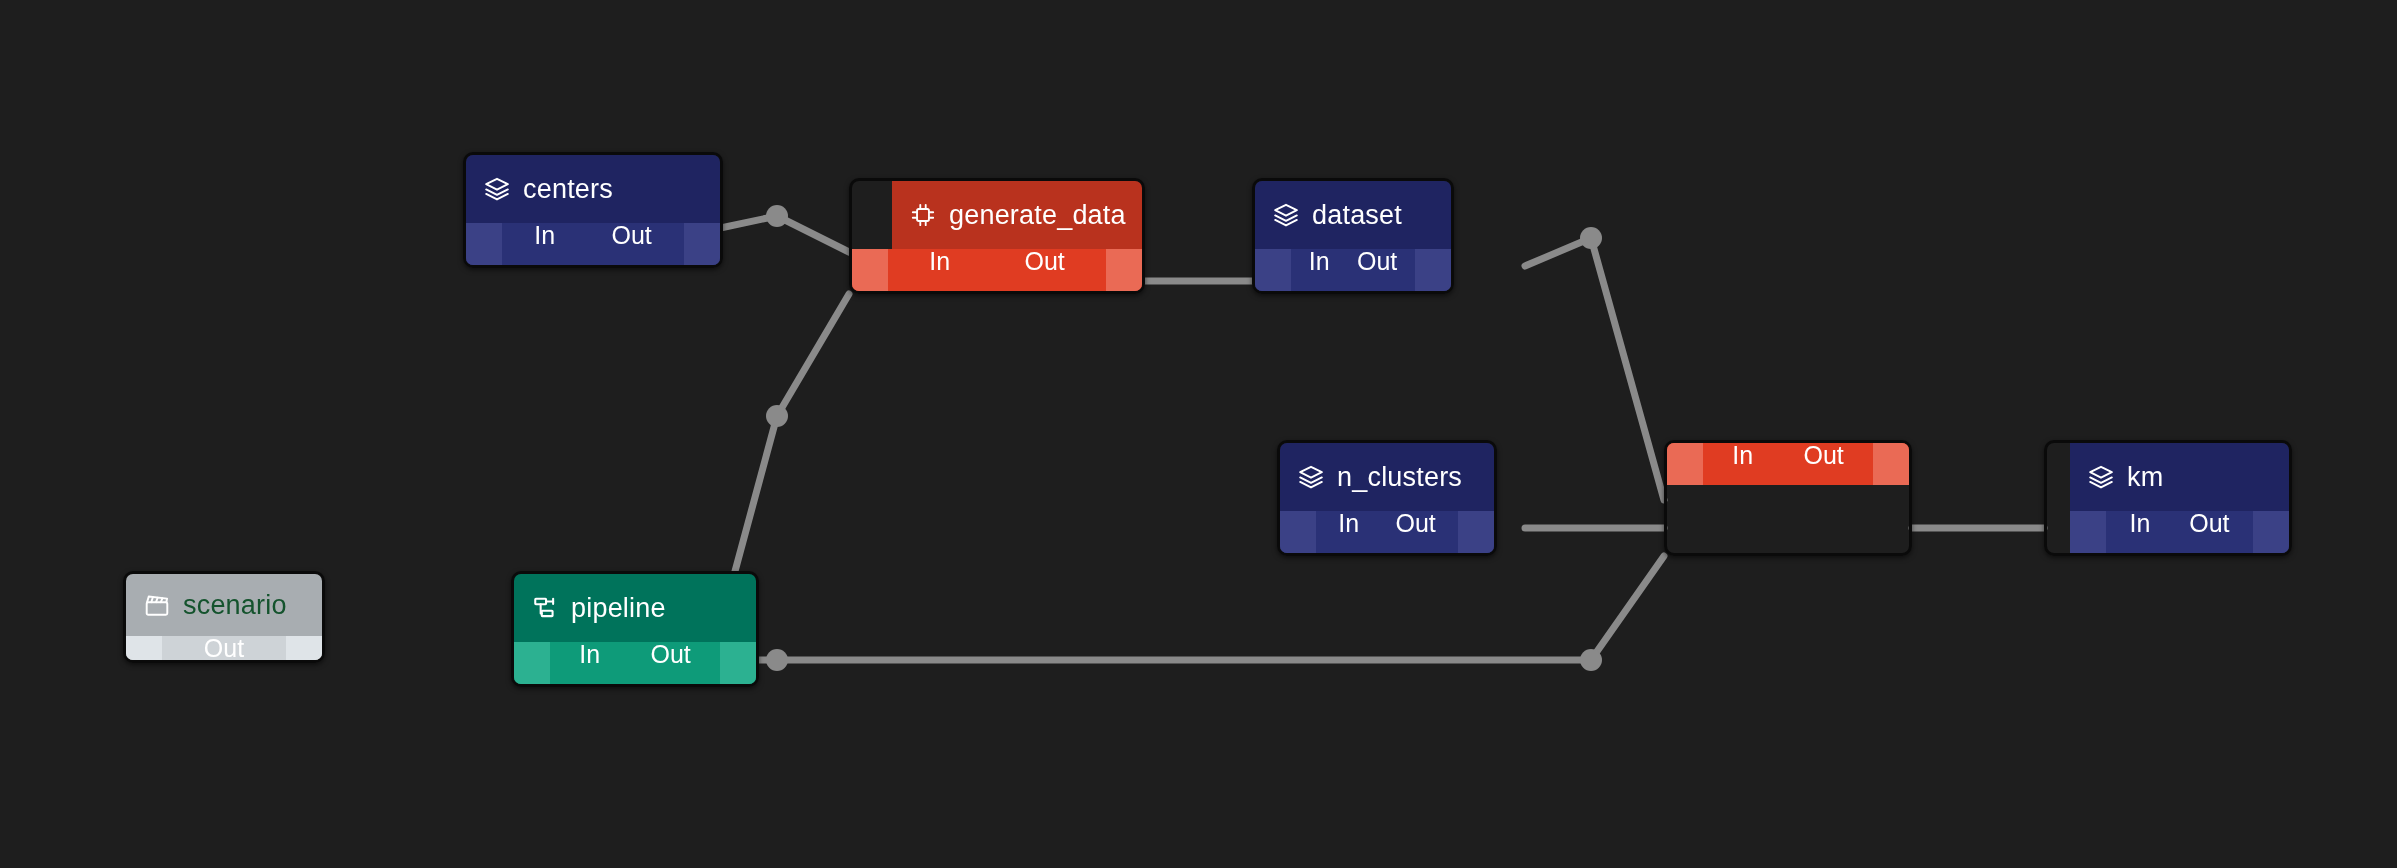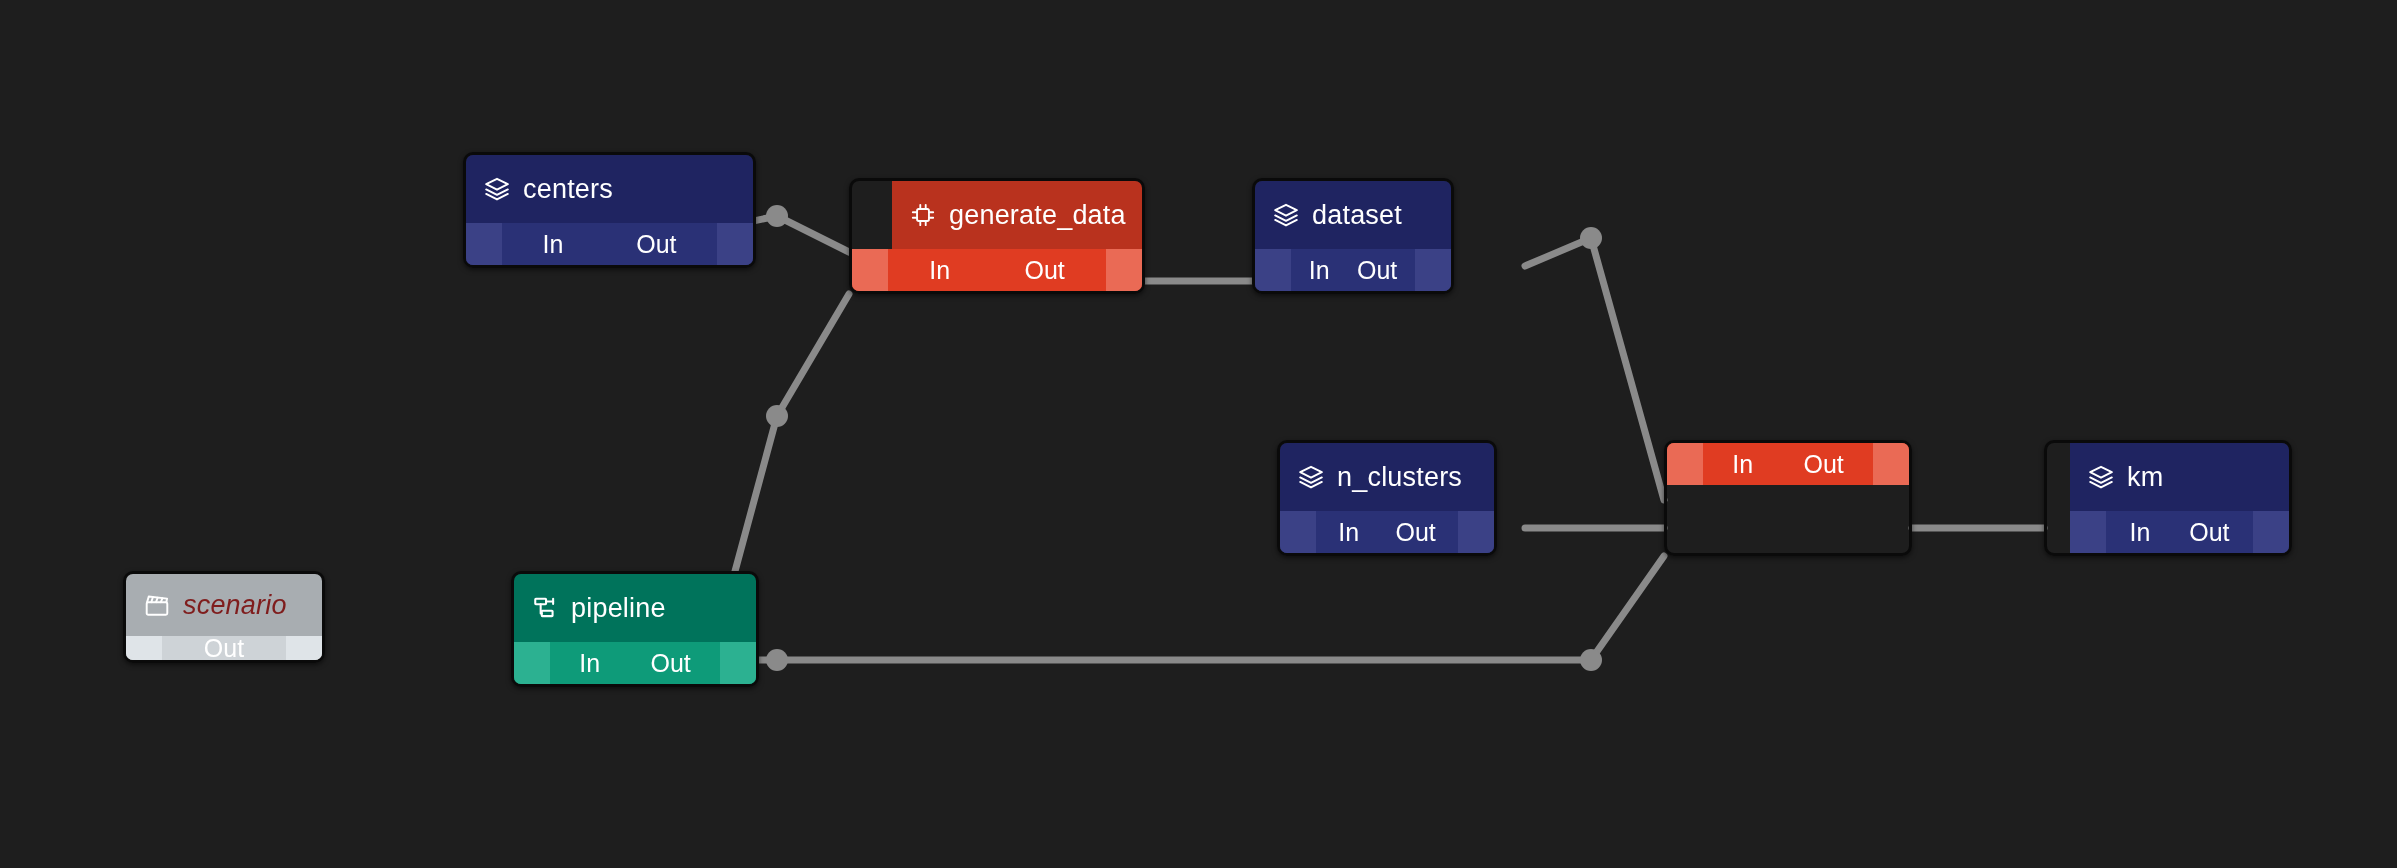--- a/index.html
+++ b/index.html
@@ -63,21 +63,20 @@
     height: 42px;
     position: relative;
   }
   .port-slot {
     width: 36px;
     flex: 0 0 36px;
   }
   .port-label-area {
     flex: 1 1 auto;
     display: flex;
-    align-items: center;
     justify-content: space-around;
     padding: 0 4px;
   }
   .port-label {
     color: #ffffff;
     font-size: 25px;
     line-height: 1;
     white-space: nowrap;
   }
   .port-label.single { margin: 0 auto; }
@@ -94,21 +93,21 @@
 
   
   .n-green .node-header { background: #00735b; }
   .n-green .node-ports  { background: #0e9b79; }
   .n-green .port-slot   { background: #2cb191; }
 
   
   .n-grey .node-header { background: #a8adb1; }
   .n-grey .node-ports  { background: #ced3d7; }
   .n-grey .port-slot   { background: #dfe4e8; }
-  .n-grey .node-title  { color: #7f1d1d; font-style: italic; }
+  .n-grey .node-title  { color: #14532d; }
   .n-grey .port-label  { color: #ffffff; }
 </style>
 </head>
 <body>
 
 <div id="canvas">
   <svg id="edge-layer" viewBox="0 0 2397 868" xmlns="http://www.w3.org/2000/svg">
       <polyline points="711,230 777,216 849,252" fill="none" stroke="#8a8a8a" stroke-width="7" stroke-linecap="round" stroke-linejoin="round"></polyline>
       <polyline points="1145,281 1277,281" fill="none" stroke="#8a8a8a" stroke-width="7" stroke-linecap="round" stroke-linejoin="round"></polyline>
       <polyline points="1525,266 1591,238 1664,500" fill="none" stroke="#8a8a8a" stroke-width="7" stroke-linecap="round" stroke-linejoin="round"></polyline>
@@ -116,21 +115,21 @@
       <polyline points="711,660 777,660 1591,660 1664,556" fill="none" stroke="#8a8a8a" stroke-width="7" stroke-linecap="round" stroke-linejoin="round"></polyline>
       <polyline points="1525,528 1664,528" fill="none" stroke="#8a8a8a" stroke-width="7" stroke-linecap="round" stroke-linejoin="round"></polyline>
       <polyline points="1912,528 2044,528" fill="none" stroke="#8a8a8a" stroke-width="7" stroke-linecap="round" stroke-linejoin="round"></polyline>
       <circle cx="777" cy="216" r="11" fill="#8a8a8a"></circle>
       <circle cx="777" cy="416" r="11" fill="#8a8a8a"></circle>
       <circle cx="1591" cy="238" r="11" fill="#8a8a8a"></circle>
       <circle cx="777" cy="660" r="11" fill="#8a8a8a"></circle>
       <circle cx="1591" cy="660" r="11" fill="#8a8a8a"></circle>
     </svg>
   <div id="node-layer">
-      <div class="node n-blue" style="left: 463px; top: 152px; width: 293px; height: 116px;">
+      <div class="node n-blue" style="left: 463px; top: 152px; width: 260px; height: 116px;">
         <div class="node-header">
           <span class="node-icon">
             <svg width="26" height="26" viewBox="0 0 24 24" fill="none" stroke="#fff" stroke-width="1.8" stroke-linecap="round" stroke-linejoin="round">
               <polygon points="12 2.6 22 7.6 12 12.6 2 7.6 12 2.6"></polygon>
               <polyline points="2 12.4 12 17.4 22 12.4"></polyline>
               <polyline points="2 16.6 12 21.6 22 16.6"></polyline>
             </svg>
           </span>
           <span class="node-title">centers</span>
         </div>

